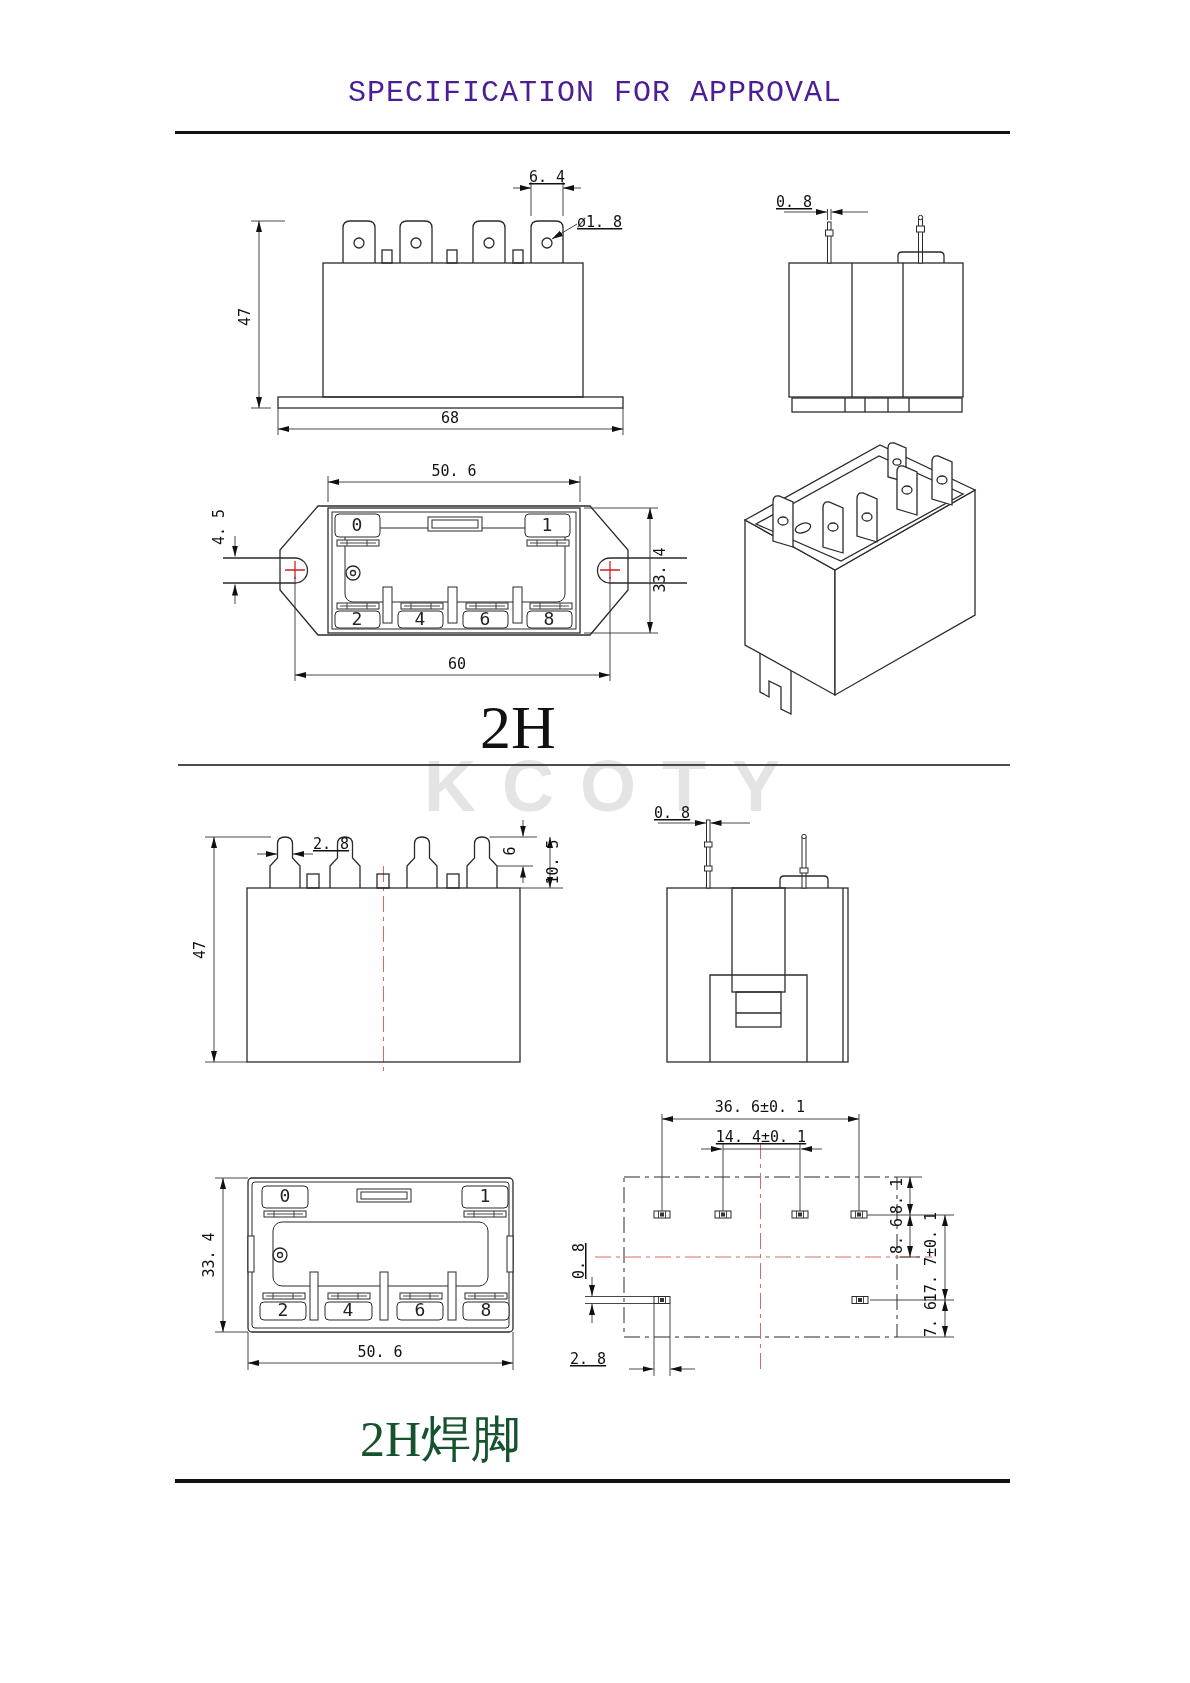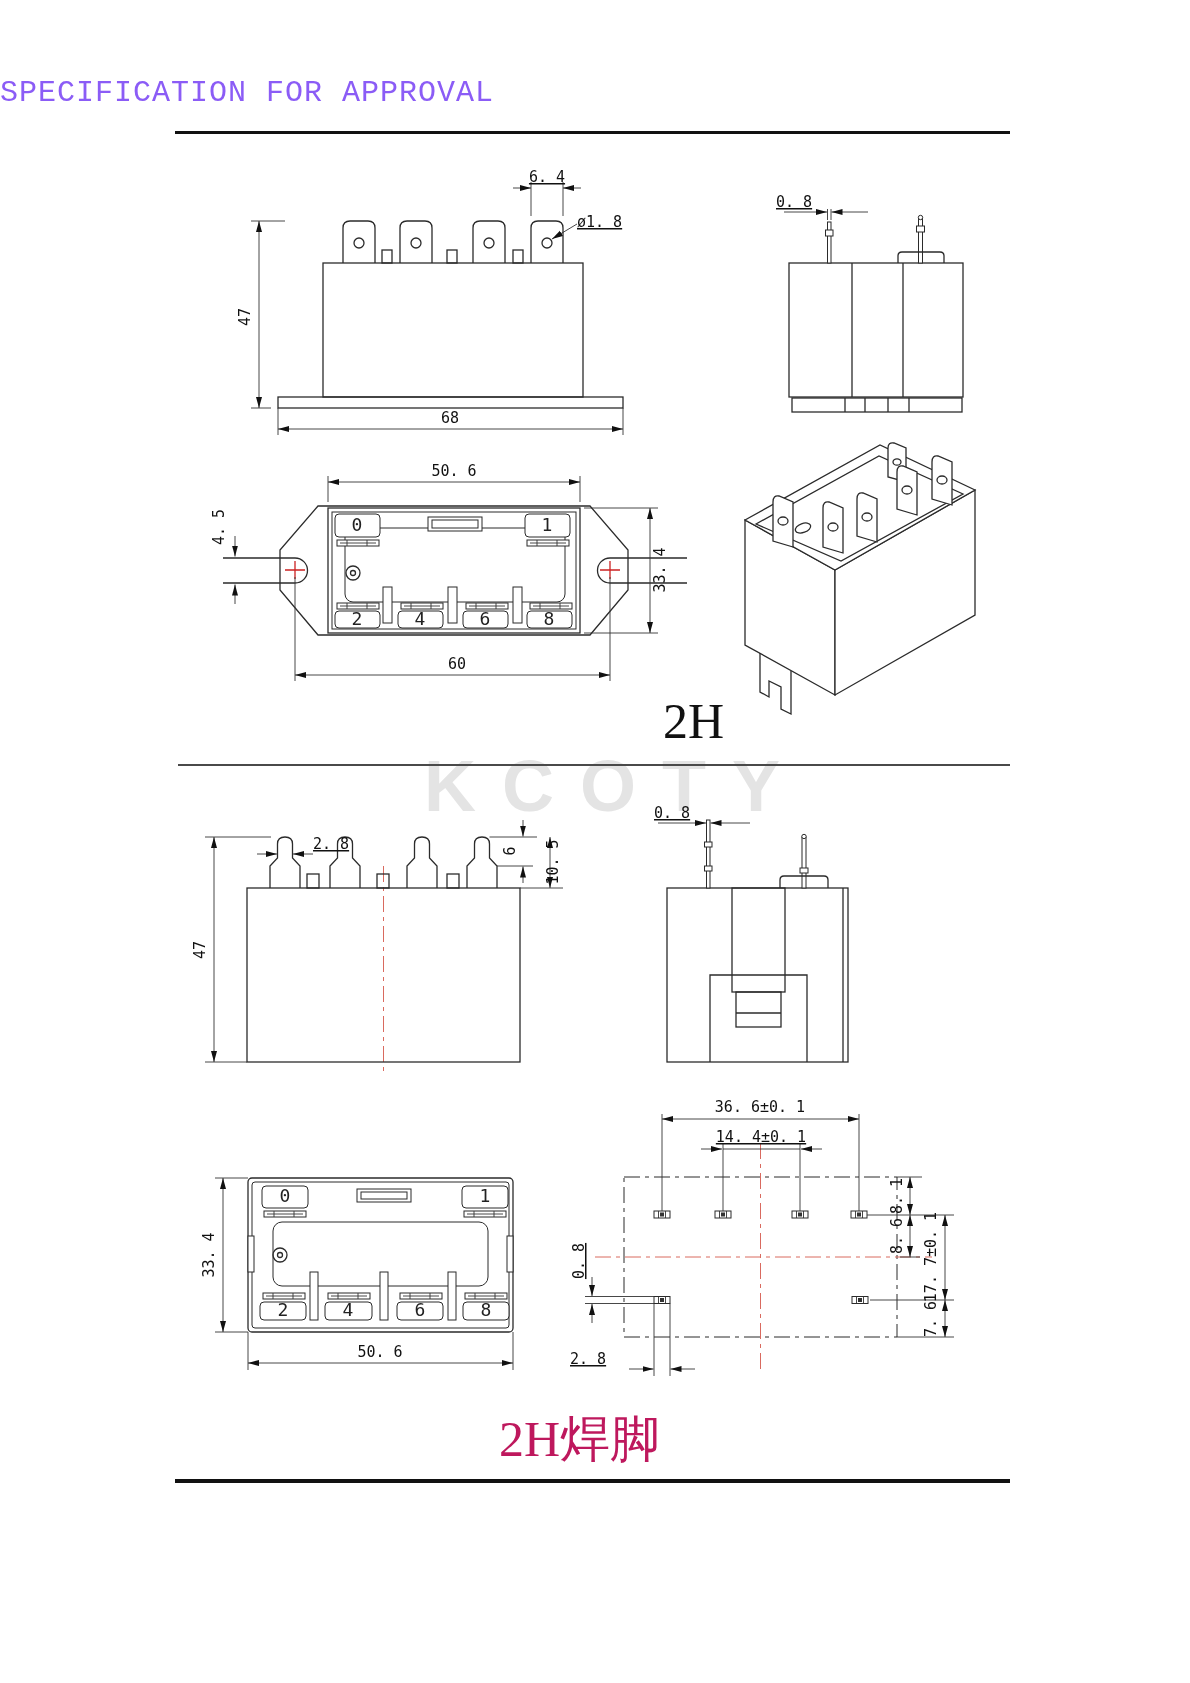--- a/index.html
+++ b/index.html
@@ -6,37 +6,37 @@
     --line:#2b2b2b; --dim:#333333; --cross:#cc2222; --cl:#d96a5f;
     --wm1:#e4e4e4; --wm2:#eedddd; --rule:#111111;
   }
   html,body{margin:0;padding:0;}
   body{
     width:1190px;height:1683px;background:#ffffff;position:relative;
     overflow:hidden;font-family:"Liberation Sans",sans-serif;
   }
   .abs{position:absolute;}
   .title{
-    left:0;top:76px;width:1190px;
+    left:0;top:76px;width:1190px;text-align:center;
     font-family:"Liberation Mono","DejaVu Sans Mono",monospace;
-    font-size:30px;letter-spacing:1px;color:#8b5cf6;font-weight:500;
+    font-size:30px;letter-spacing:1px;color:#4c1d95;font-weight:500;
   }
   .rule{background:var(--rule);}
   .rule-top{left:175px;top:131px;width:835px;height:3px;}
   .rule-mid{left:178px;top:764px;width:832px;height:2px;background:#4a4a4a;}
   .rule-bot{left:175px;top:1479px;width:835px;height:4px;}
   .variant{
-    left:504px;top:692px;width:220px;text-align:right;
+    left:480px;top:692px;width:220px;text-align:left;
     font-family:"Liberation Serif","DejaVu Serif",serif;
-    font-size:50px;color:#111;
+    font-size:62px;color:#111;
   }
   .solder{
-    left:360px;top:1406px;width:300px;text-align:right;
+    left:360px;top:1406px;width:300px;text-align:left;
     font-family:"Liberation Serif","DejaVu Serif",serif;
-    font-size:50px;color:#be185d;
+    font-size:50px;color:#14532d;
   }
   .wm{left:424px;top:750px;z-index:0;line-height:1.02;white-space:nowrap;}
   .wm .l1{
     font-size:72px;font-weight:bold;letter-spacing:26px;color:var(--wm1);
     font-family:"Liberation Sans",sans-serif;
   }
   .wm .l2{
     font-size:72px;font-weight:bold;letter-spacing:22px;color:var(--wm2);
     margin-top:-6px;font-family:"Liberation Sans",sans-serif;
   }

